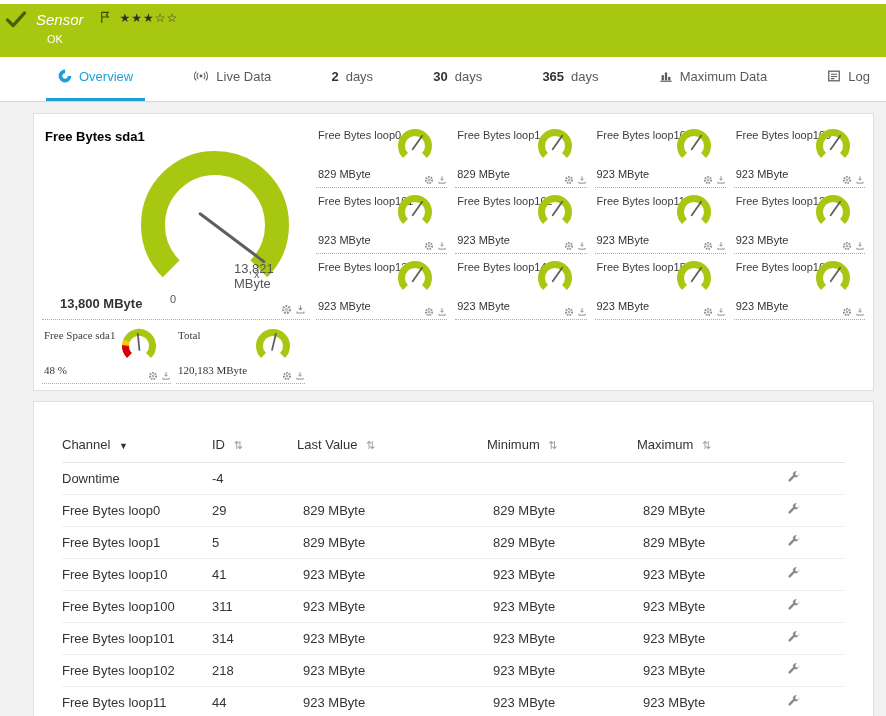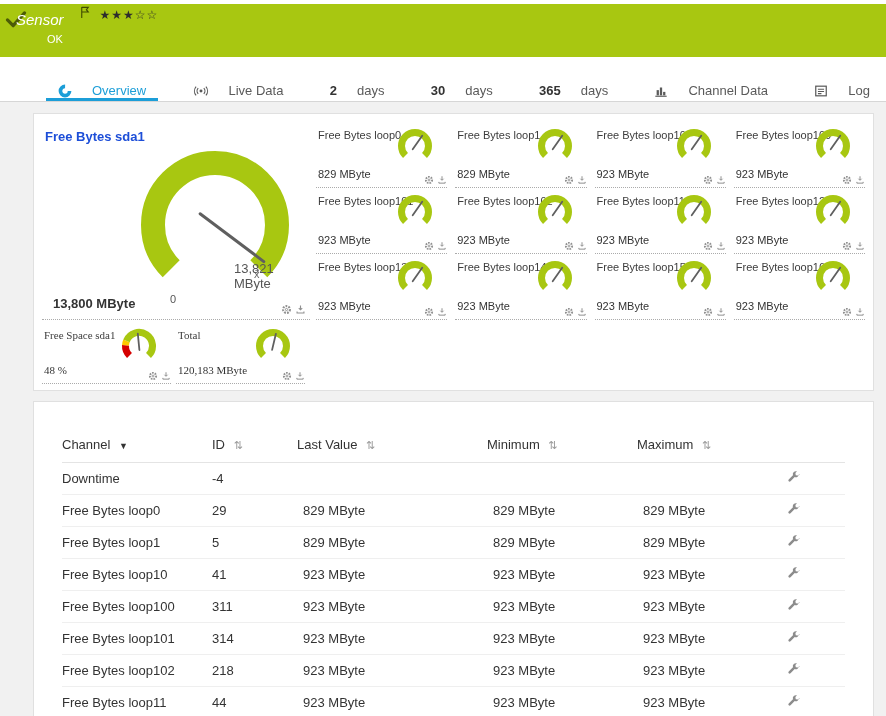--- a/index.html
+++ b/index.html
@@ -3,47 +3,47 @@
 <meta charset="utf-8">
 <style>
   :root{ --green:#A8C711; --blue:#1C9ED8; }
   *{ margin:0; padding:0; box-sizing:border-box; }
   html,body{ width:886px; height:716px; overflow:hidden; background:#fff;
     font-family:"Liberation Sans", sans-serif; color:#333; }
 
   
   .statusbar{ position:relative; height:53px; background:var(--green); margin-top:4px; color:#fff; }
   .check-icon{ position:absolute; left:5px; top:6px; }
-  .sb-line1{ position:absolute; left:16px; top:7px; font-size:15px; display:flex; }
+  .sb-line1{ position:absolute; left:36px; top:7px; font-size:15px; display:flex; align-items:center; }
   .kind{ font-style:italic; margin-right:7px; }
   .flag-wrap{ margin-left:9px; margin-top:-5px; cursor:pointer; display:flex; }
   .stars{ margin-left:10px; color:#2d2d2d; font-size:12px; letter-spacing:1px; margin-top:-3px; cursor:pointer; }
   .status-ok{ position:absolute; left:47px; top:29px; font-size:11px; font-weight:normal; }
 
   
   .tabbar{ display:flex; justify-content:space-between; height:45px; border-bottom:1px solid #d6d6d6;
     padding:12px 4px 0 46px; background:#fff; }
-  .tab{ display:flex; align-items:flex-end; gap:20px; padding:0 12px; font-size:13px; color:#5a5a5a;
+  .tab{ display:flex; align-items:flex-start; gap:7px; padding:0 12px; font-size:13px; color:#5a5a5a;
     border-bottom:3px solid transparent; cursor:pointer; white-space:nowrap; }
   .tab.active{ color:var(--blue); border-bottom-color:var(--blue); }
   .tnum{ font-weight:bold; color:#333; }
   .ticon{ display:flex; }
 
   
   .page{ background:#f1f1f1; height:614px; padding:11px 12px 0 33px; overflow:hidden; }
   .panel{ background:#fff; border:1px solid #e0e0e0; }
 
   
   .panel-gauges{ height:278px; display:flex; padding:8px 8px 0 8px; }
   .gauge-left{ width:268px; display:flex; flex-direction:column; }
   .main-cell{ position:relative; height:198px; border-bottom:1px dotted #ababab; }
-  .main-label{ position:absolute; left:3px; top:7px; font-size:13px; font-weight:bold; color:#1d4ed8; }
+  .main-label{ position:absolute; left:3px; top:7px; font-size:13px; font-weight:bold; color:#000000; }
   .main-gauge{ position:absolute; left:98px; top:28px; cursor:pointer; }
   .avg-marker{ position:absolute; left:212px; top:146px; font-size:11px; color:#666; }
-  .main-value{ position:absolute; left:11px; bottom:8px; font-size:13px; font-weight:bold; }
+  .main-value{ position:absolute; left:18px; bottom:8px; font-size:13px; font-weight:bold; }
   .min-label{ position:absolute; left:128px; bottom:14px; font-size:11px; color:#555; }
   .max-label{ position:absolute; left:192px; bottom:28px; font-size:13px; color:#555; }
   .main-cell .gicons{ position:absolute; right:4px; bottom:4px; }
 
   .gauge-bottom{ display:flex; height:64px; }
   .gauge-bottom .gcell{ width:134px; height:62px; margin-top:2px; margin-right:5px;font-family:Liberation Serif, serif; }
 
   .gauge-grid{ flex:1; display:grid; grid-template-columns:repeat(4,1fr); grid-auto-rows:66px;
     column-gap:8px; margin-left:6px; }
   .gcell{ position:relative; border-bottom:1px dotted #ababab; }
@@ -126,21 +126,21 @@
     </div>
     <div class="tab">
       <span class="ticon">
           <svg width="14" height="14" viewBox="0 0 16 16">
             <path d="M1.5 14h13" stroke="currentColor" stroke-width="1.3"></path>
             <rect x="3" y="7" width="2.6" height="6" fill="currentColor"></rect>
             <rect x="6.7" y="4" width="2.6" height="9" fill="currentColor"></rect>
             <rect x="10.4" y="9" width="2.6" height="4" fill="currentColor"></rect>
           </svg>
         </span>
-      <span>Channel Data</span>
+      <span>Maximum Data</span>
     </div>
     <div class="tab">
       <span class="ticon">
           <svg width="14" height="14" viewBox="0 0 16 16">
             <rect x="2" y="2.5" width="12" height="11" fill="none" stroke="currentColor" stroke-width="1.4"></rect>
             <path d="M4.5 6h7M4.5 8.5h7M4.5 11h4" stroke="currentColor" stroke-width="1.2"></path>
           </svg>
         </span>
       <span>Log</span>
     </div>

